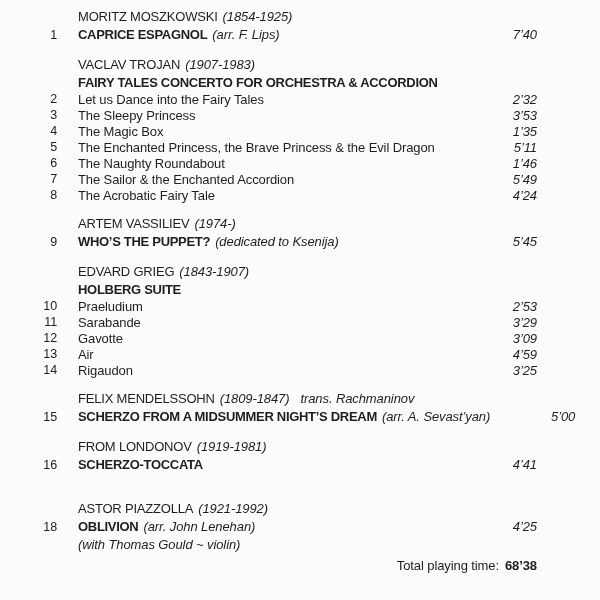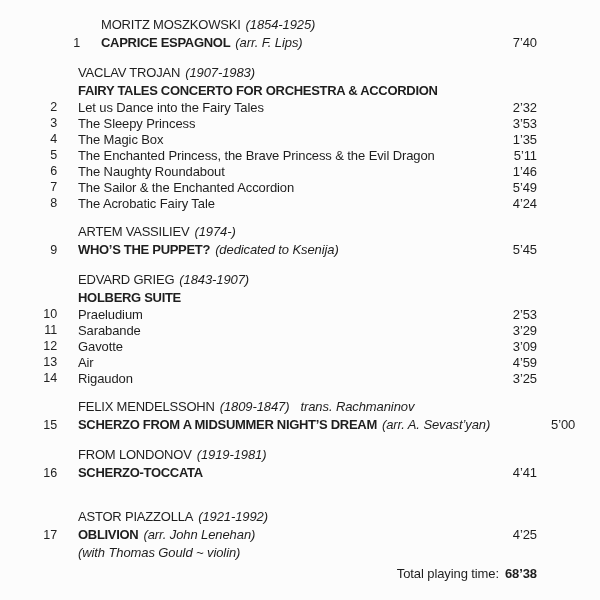--- a/index.html
+++ b/index.html
@@ -26,30 +26,31 @@
     column-gap: 21px;
     align-items: center;
   }
   .row-composer { height: 17px; }
   .row-work     { height: 18px; }
   .row-track    { height: 16px; }
   .row-track.featured { height: 19px; }
   .row-bonus    { height: 16px; }
   .row-subnote  { height: 16px; }
   .group { margin-top: 12px; }
-  .group:first-child { margin-top: 8px; padding-left: 23px; }
+  .group:first-child { margin-top: 0; }
   .group.bonus-gap { margin-top: 26px; }
   .cell-num {
     text-align: right;
     font-size: 12.5px;
     color: #222;
   }
   .cell-title { white-space: nowrap; }
   .cell-dur {
     text-align: right;
+    font-style: italic;
     white-space: nowrap;
   }
   .composer-name { letter-spacing: -0.2px; }
   .composer-dates { font-style: italic; margin-left: 5px; }
   .composer-suffix { font-style: italic; margin-left: 11px; }
   .work-title, .title-bold {
     font-weight: bold;
     letter-spacing: -0.3px;
   }
   .track-note { font-style: italic; font-weight: normal; margin-left: 5px; }
@@ -198,21 +199,21 @@
           <span class="cell-dur">4’41</span>
         </div>
       </section>
       <section class="group bonus-gap">
         <div class="row row-composer">
           <span class="cell-num"></span>
           <span class="cell-title"><span class="composer-name">ASTOR PIAZZOLLA</span><span class="composer-dates">(1921-1992)</span></span>
           <span class="cell-dur"></span>
         </div>
         <div class="row row-track featured">
-          <span class="cell-num">17</span>
+          <span class="cell-num">18</span>
           <span class="cell-title"><span class="title-bold">OBLIVION</span><span class="track-note">(arr. John Lenehan)</span></span>
           <span class="cell-dur">4’25</span>
         </div>
         <div class="row row-subnote">
           <span class="cell-num"></span>
           <span class="cell-title italic">(with Thomas Gould ~ violin)</span>
           <span class="cell-dur"></span>
         </div>
       </section>
     </main>

